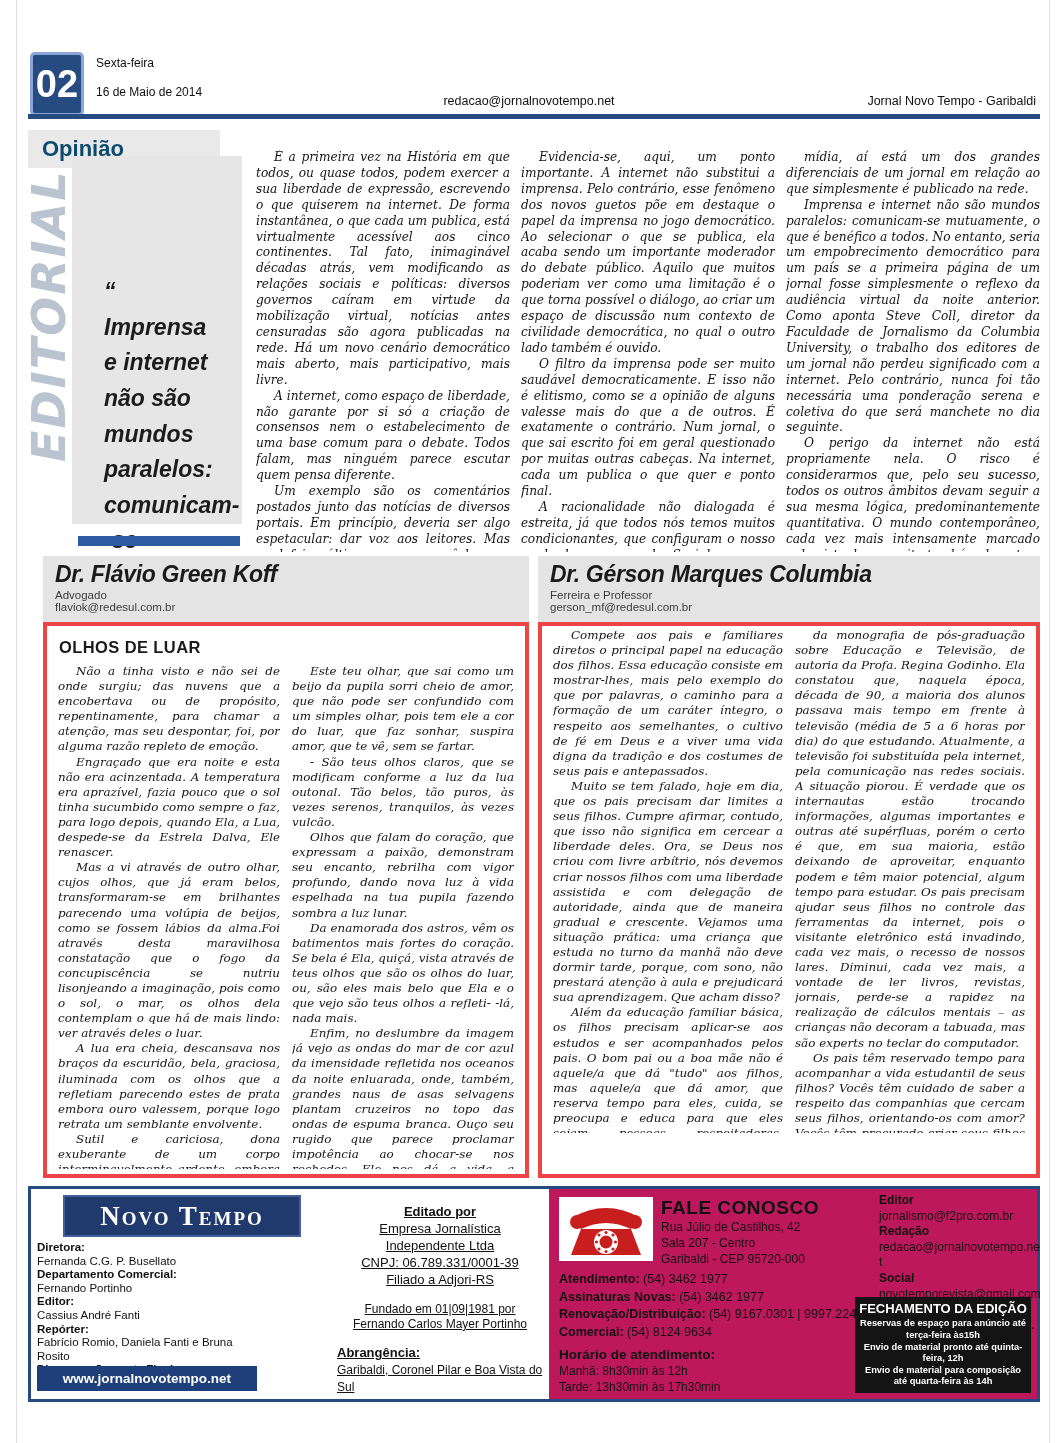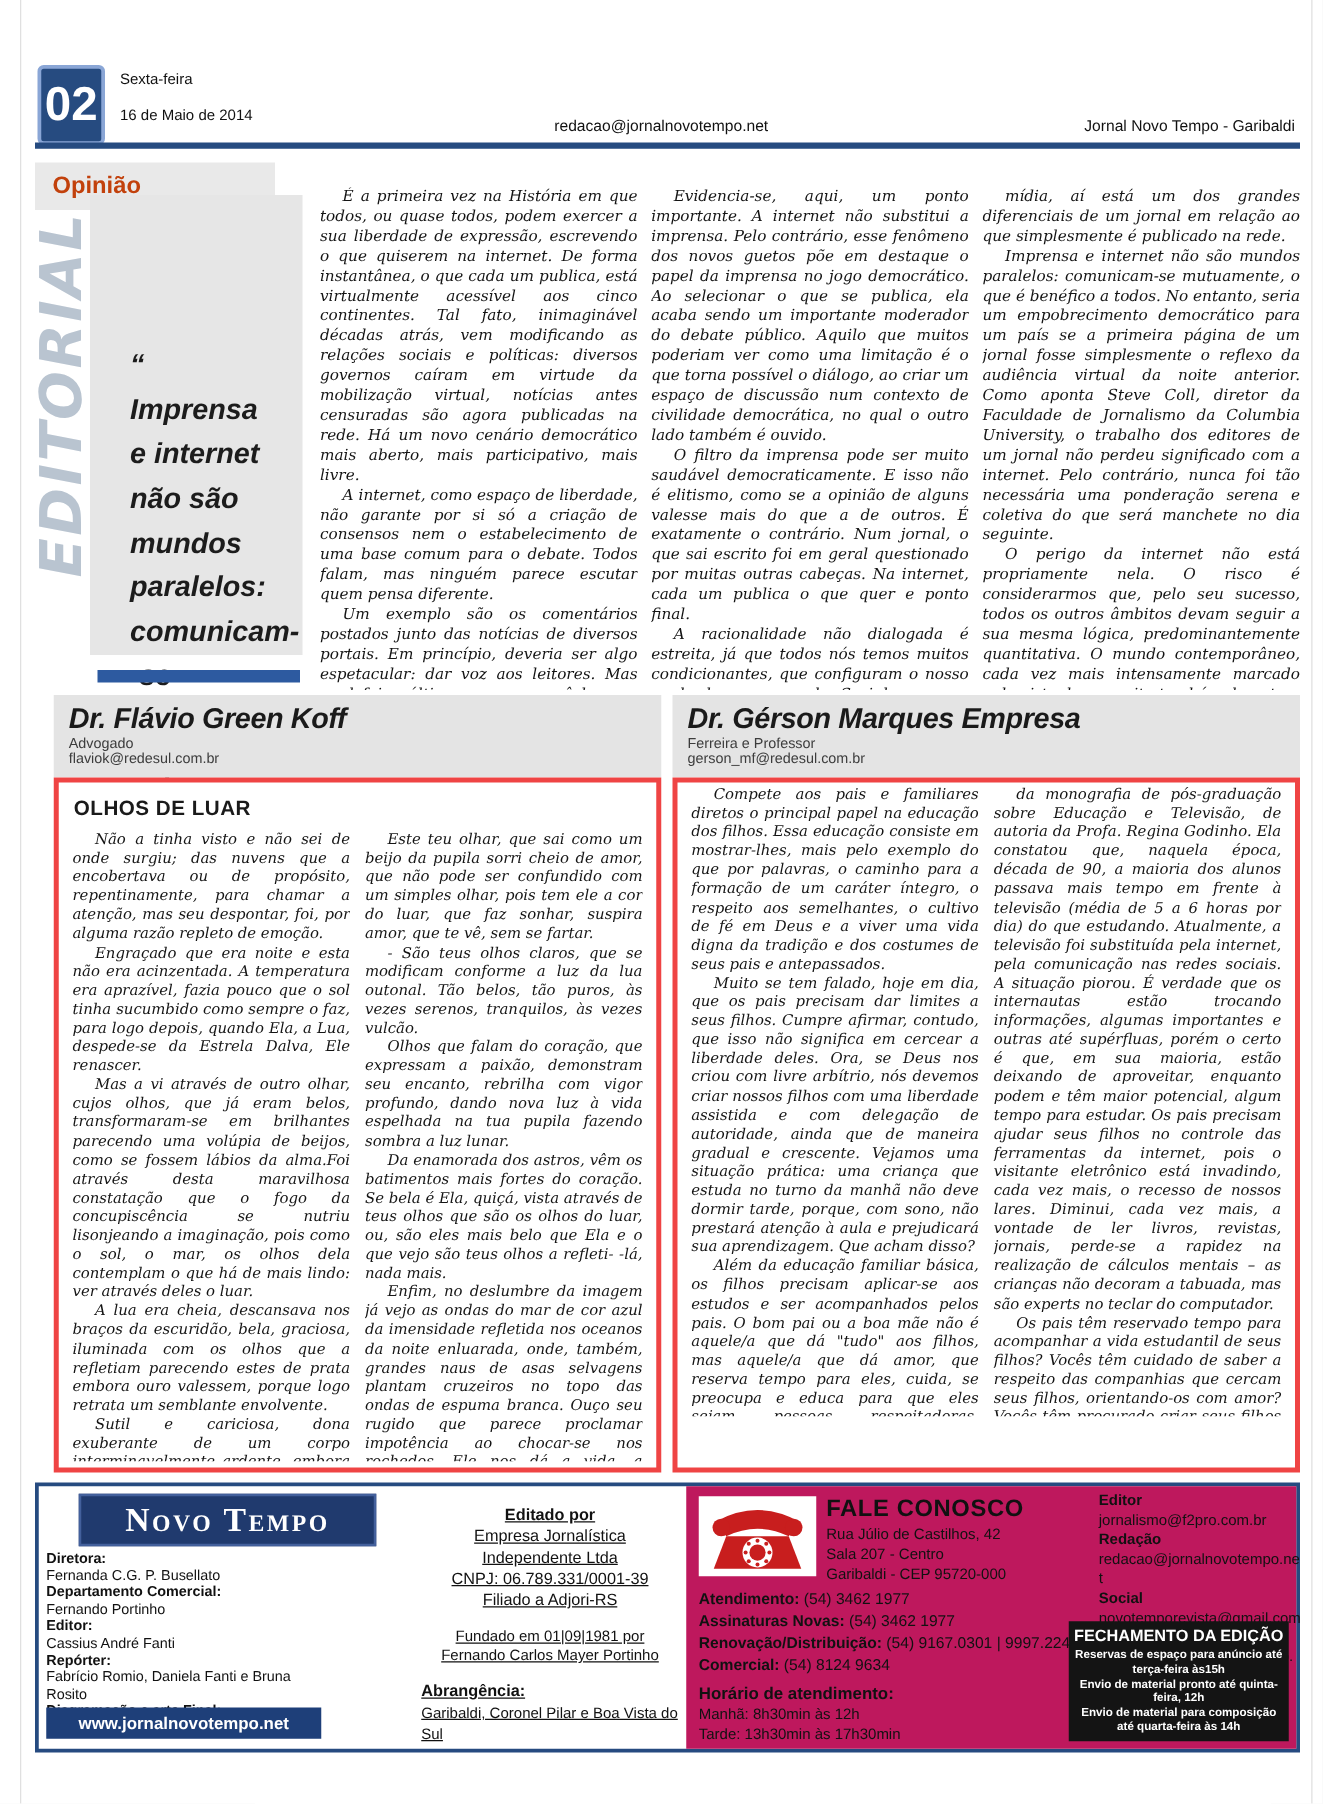--- a/index.html
+++ b/index.html
@@ -12,21 +12,21 @@
   .pagenum{position:absolute;left:30px;top:52px;width:54px;height:64px;background:#264b80;
            border:3px solid #8aa6d6;border-radius:5px;box-sizing:border-box;color:#fff;
            font-size:38px;font-weight:bold;display:flex;align-items:center;justify-content:center;}
   .dateblock{position:absolute;left:96px;top:56px;font-size:12px;line-height:15px;}
   .dateblock .d2{margin-top:14px;}
   .hdr-email{position:absolute;left:0;width:100%;text-align:center;top:94px;font-size:12.5px;}
   .hdr-paper{position:absolute;right:22px;top:94px;font-size:12.5px;}
   .hdr-rule{position:absolute;left:28px;top:114px;width:1012px;height:5px;background:#264b80;}
   .section-bar{position:absolute;left:28px;top:130px;width:192px;height:38px;background:#e9e9e9;
                display:flex;align-items:center;padding-left:14px;box-sizing:border-box;}
-  .section-bar span{color:#c2410c;font-weight:bold;font-size:19px;}
+  .section-bar span{color:#0c4a6e;font-weight:bold;font-size:22px;}
   .headline{position:absolute;left:256px;top:126px;width:784px;text-align:center;
             font-size:31px;font-weight:bold;letter-spacing:-0.5px;}
 
   
   .editorial-label{position:absolute;left:22px;top:462px;transform:rotate(-90deg);
                    transform-origin:left top;font-family:"DejaVu Sans",sans-serif;
                    font-style:italic;font-weight:bold;font-size:46px;letter-spacing:2px;
                    color:#b9c4d0;white-space:nowrap;}
   .quote-box{position:absolute;left:72px;top:156px;width:170px;height:368px;background:#e6e6e6;
              box-sizing:border-box;padding:104px 12px 0 18px;}
@@ -152,21 +152,21 @@
             <p class="para">Olhos que falam do coração, que expressam a paixão, demonstram seu encanto, rebrilha com vigor profundo, dando nova luz à vida espelhada na tua pupila fazendo sombra a luz lunar.</p>
             <p class="para">Da enamorada dos astros, vêm os batimentos mais fortes do coração. Se bela é Ela, quiçá, vista através de teus olhos que são os olhos do luar, ou, são eles mais belo que Ela e o que vejo são teus olhos a refleti- -lá, nada mais.</p>
             <p class="para">Enfim, no deslumbre da imagem já vejo as ondas do mar de cor azul da imensidade refletida nos oceanos da noite enluarada, onde, também, grandes naus de asas selvagens plantam cruzeiros no topo das ondas de espuma branca. Ouço seu rugido que parece proclamar impotência ao chocar-se nos rochedos. Ele nos dá a vida, a beleza o sol, o prazer, a emoção e o romantismo.</p>
           </div>
       </div>
     </div>
   </div>
 
   <div class="article right">
     <div class="auth-head">
-      <div class="auth-name">Dr. Gérson Marques Empresa</div>
+      <div class="auth-name">Dr. Gérson Marques Columbia</div>
       <div class="auth-role">Ferreira e Professor</div>
       <div class="auth-mail">gerson_mf@redesul.com.br</div>
     </div>
     <div class="art-box serif-body">
       <div class="art-cols">
         <div class="col">
             <p class="para">Compete aos pais e familiares diretos o principal papel na educação dos filhos. Essa educação consiste em mostrar-lhes, mais pelo exemplo do que por palavras, o caminho para a formação de um caráter íntegro, o respeito aos semelhantes, o cultivo de fé em Deus e a viver uma vida digna da tradição e dos costumes de seus pais e antepassados.</p>
             <p class="para">Muito se tem falado, hoje em dia, que os pais precisam dar limites a seus filhos. Cumpre afirmar, contudo, que isso não significa em cercear a liberdade deles. Ora, se Deus nos criou com livre arbítrio, nós devemos criar nossos filhos com uma liberdade assistida e com delegação de autoridade, ainda que de maneira gradual e crescente. Vejamos uma situação prática: uma criança que estuda no turno da manhã não deve dormir tarde, porque, com sono, não prestará atenção à aula e prejudicará sua aprendizagem.  Que acham disso?</p>
             <p class="para">Além da educação familiar básica, os filhos precisam aplicar-se aos estudos e ser acompanhados pelos pais. O bom pai ou a boa mãe não é aquele/a que dá "tudo" aos filhos, mas aquele/a que dá amor, que reserva tempo para eles, cuida, se preocupa e educa para que eles sejam pessoas respeitadoras, responsáveis e, consequentemente, valorizadas no meio social.</p>
           </div>

